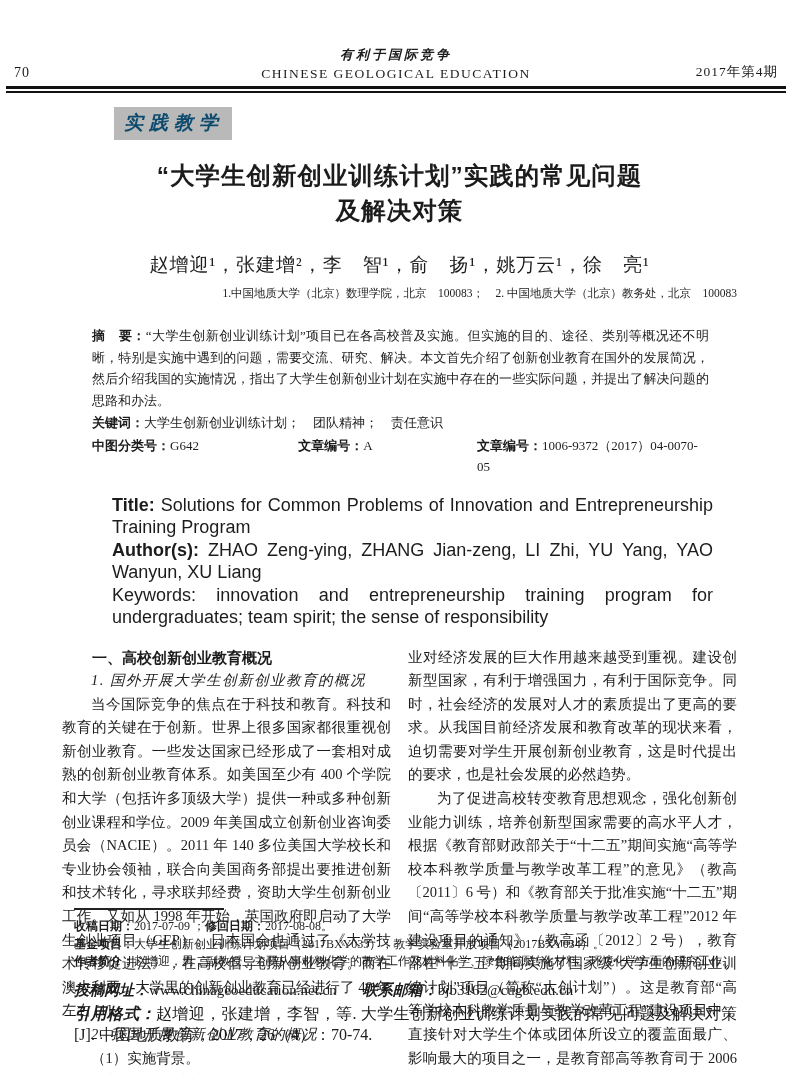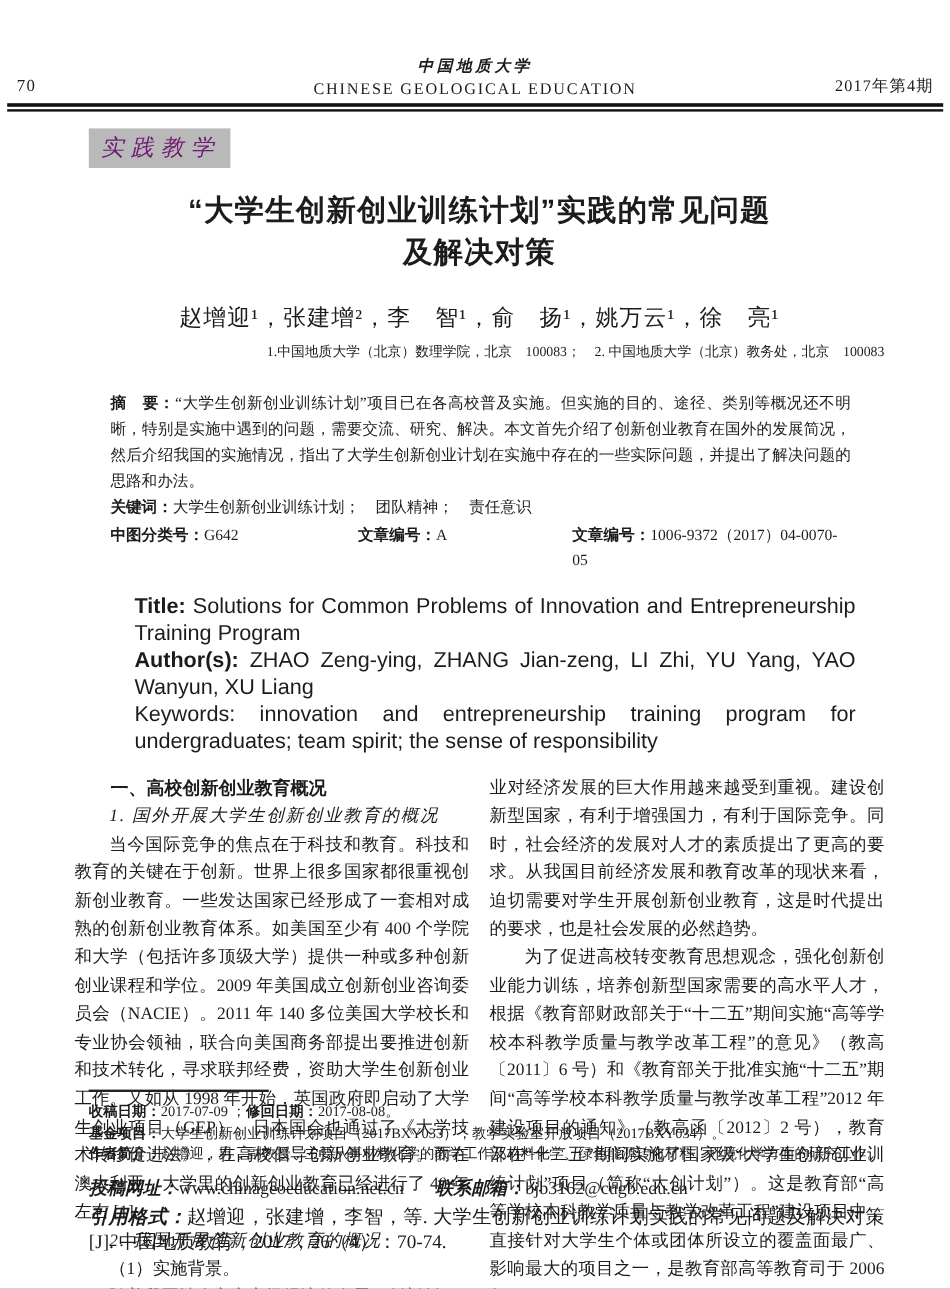--- a/index.html
+++ b/index.html
@@ -23,25 +23,26 @@
   .hdr-center { flex: 1; text-align: center; }
   .journal-cn { font-size: 13px; font-weight: bold; font-style: italic; letter-spacing: 3px; }
   .journal-en { font-size: 13.5px; letter-spacing: 1.5px; margin-top: 2px; }
   .header-rule { margin: 4px 6px 0 6px; height: 3px; border-top: 3.5px solid #111; border-bottom: 2.5px solid #111; padding-top: 2px; }
 
   
   .tag-row { margin: 14px 0 0 12px; }
   .section-tag {
     display: inline-block;
     background: #b9b9b9;
-    color: #701a75;
-    font-size: 19px; font-weight: normal; font-style: italic;
+    color: #0c4a6e;
+    font-size: 19px; font-weight: bold; font-style: italic;
     letter-spacing: 6px;
     padding: 3px 8px 4px 10px;
     font-family: "Liberation Serif", "DejaVu Serif", serif;
+    margin-left: 40px;
   }
 
   
   .article-title {
     margin-top: 18px;
     text-align: center;
     font-family: "Liberation Sans", "DejaVu Sans", sans-serif;
     font-weight: bold;
     font-size: 24.5px;
     line-height: 35px;
@@ -108,21 +109,21 @@
   .cite-label { font-style: italic; }
 </style>
 </head>
 <body>
 
 <div class="page">
 
   <div class="header">
     <div class="hdr-side hdr-page">70</div>
     <div class="hdr-center">
-      <div class="journal-cn">中国地质大学</div>
+      <div class="journal-cn">有利于国际竞争</div>
       <div class="journal-en">CHINESE  GEOLOGICAL  EDUCATION</div>
     </div>
     <div class="hdr-side hdr-issue">2017年第4期</div>
   </div>
   <div class="header-rule"></div>
 
   <div class="content">
 
     <div class="tag-row">
       <span class="section-tag">实践教学</span>

